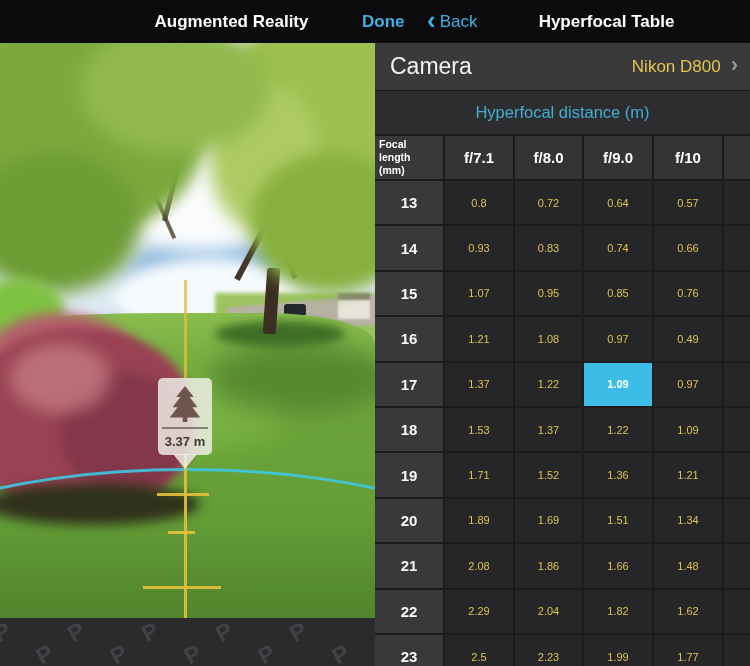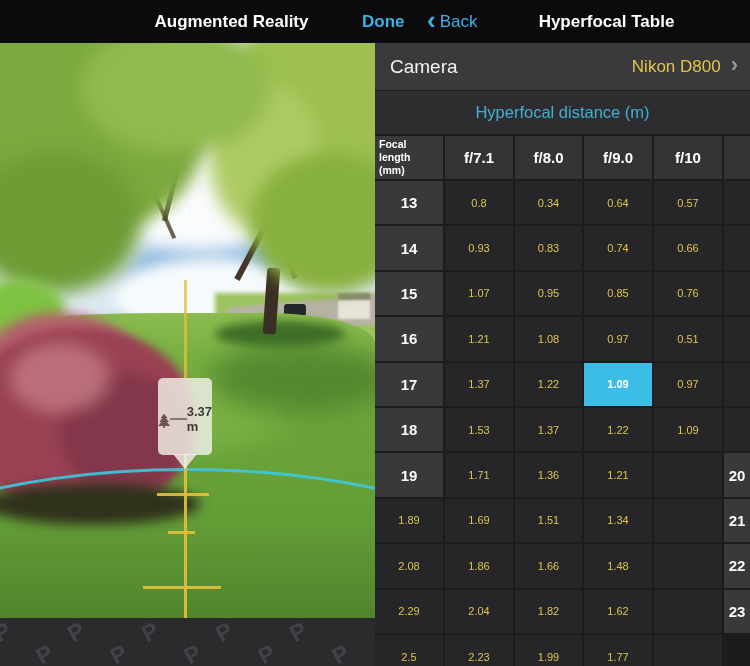--- a/index.html
+++ b/index.html
@@ -62,38 +62,38 @@
   .arc-clip .arc { position:absolute; left:-163px; top:0; width:700px; height:240px; border-radius:50%;
                    border:3px solid rgba(62,198,222,.9); }
   .yline     { left:184px; width:3px; background:rgba(228,190,60,.92); }
   .yline.top    { top:237px; height:98px; opacity:.85; }
   .yline.bottom { top:412px; height:163px; }
   .ytick     { height:3px; background:rgba(228,190,60,.92); }
   .ytick.t1  { left:157px; top:450px; width:52px; }
   .ytick.t2  { left:168px; top:488px; width:27px; }
   .ytick.t3  { left:143px; top:543px; width:78px; }
   .marker    { left:158px; top:335px; width:54px; height:77px; background:rgba(241,240,234,.82);
-               border-radius:5px; display:flex; align-items:center; z-index:5; cursor:pointer; }
+               border-radius:5px; display:flex; flex-direction:column; align-items:center; z-index:5; cursor:pointer; }
   .marker-tail{ left:173px; top:411px; width:0; height:0; border-left:12px solid transparent;
                 border-right:12px solid transparent; border-top:15px solid rgba(241,240,234,.82); z-index:5; }
   .marker svg { margin-top:7px; }
   .marker .divider { width:46px; height:2px; background:rgba(62,50,44,.55); margin-top:5px; }
   .marker .dist { margin-top:5px; font-size:13px; font-weight:bold; color:#3e3a31; }
 
   
   .wm-bar { position:absolute; left:0; top:618px; width:375px; height:48px; background:#2b2b2d;
             overflow:hidden; display:flex; }
   .wm-bar span { display:inline-block; width:37px; flex:0 0 37px; color:#47474b; font-size:23px; font-weight:600;
                  transform:rotate(-28deg); opacity:.85; line-height:1; margin-top:-4px; }
   .wm-bar span:nth-child(even) { margin-top:20px; }
 
   
   .right-pane { position:absolute; left:375px; top:43px; width:375px; height:623px; background:#1c1c1e; overflow:hidden; }
   .camera-row { height:47px; background:#3a3a3c; display:flex; align-items:center; padding:0 12px 0 15px; cursor:pointer; }
-  .camera-label { color:#f2f2f2; font-size:19px; flex:1; }
+  .camera-label { color:#f2f2f2; font-size:23px; flex:1; }
   .camera-value { color:#e3c54a; font-size:17px; }
   .camera-chevron { color:#97979c; font-size:22px; font-weight:bold; margin-left:10px; line-height:1; padding-bottom:3px; }
   .table-title { height:44px; background:#2d2d2f; display:flex; align-items:center; justify-content:center;
                  color:#41aed2; font-size:16.5px; border-top:1px solid #1c1c1e; }
   .hf-table { display:grid; grid-template-columns:68px 68px 67px 68px 68px 26px;
               grid-template-rows:43px; grid-auto-rows:43.4px; gap:2px; background:#1c1c1e; padding-top:2px; }
   .cell { display:flex; align-items:center; justify-content:center; }
   .cell.head { background:#343436; color:#fff; font-weight:bold; font-size:15px; }
   .cell.corner { background:#39393b; color:#fff; font-weight:bold; font-size:10.5px; text-align:left;
                  line-height:1.25; padding:0 4px; }
@@ -198,21 +198,21 @@
 
       <div class="cell corner">Focal length (mm)</div>
       <div class="cell head">f/7.1</div>
       <div class="cell head">f/8.0</div>
       <div class="cell head">f/9.0</div>
       <div class="cell head">f/10</div>
       <div class="cell sliver head"></div>
 
       <div class="cell focal">13</div>
       <div class="cell val">0.8</div>
-      <div class="cell val">0.34</div>
+      <div class="cell val">0.72</div>
       <div class="cell val">0.64</div>
       <div class="cell val">0.57</div>
       <div class="cell sliver"></div>
 
       <div class="cell focal">14</div>
       <div class="cell val">0.93</div>
       <div class="cell val">0.83</div>
       <div class="cell val">0.74</div>
       <div class="cell val">0.66</div>
       <div class="cell sliver"></div>
@@ -221,39 +221,40 @@
       <div class="cell val">1.07</div>
       <div class="cell val">0.95</div>
       <div class="cell val">0.85</div>
       <div class="cell val">0.76</div>
       <div class="cell sliver"></div>
 
       <div class="cell focal">16</div>
       <div class="cell val">1.21</div>
       <div class="cell val">1.08</div>
       <div class="cell val">0.97</div>
-      <div class="cell val">0.51</div>
+      <div class="cell val">0.49</div>
       <div class="cell sliver"></div>
 
       <div class="cell focal">17</div>
       <div class="cell val">1.37</div>
       <div class="cell val">1.22</div>
       <div class="cell val selected">1.09</div>
       <div class="cell val">0.97</div>
       <div class="cell sliver"></div>
 
       <div class="cell focal">18</div>
       <div class="cell val">1.53</div>
       <div class="cell val">1.37</div>
       <div class="cell val">1.22</div>
       <div class="cell val">1.09</div>
       <div class="cell sliver"></div>
 
       <div class="cell focal">19</div>
       <div class="cell val">1.71</div>
+      <div class="cell val">1.52</div>
       <div class="cell val">1.36</div>
       <div class="cell val">1.21</div>
       <div class="cell sliver"></div>
 
       <div class="cell focal">20</div>
       <div class="cell val">1.89</div>
       <div class="cell val">1.69</div>
       <div class="cell val">1.51</div>
       <div class="cell val">1.34</div>
       <div class="cell sliver"></div>

